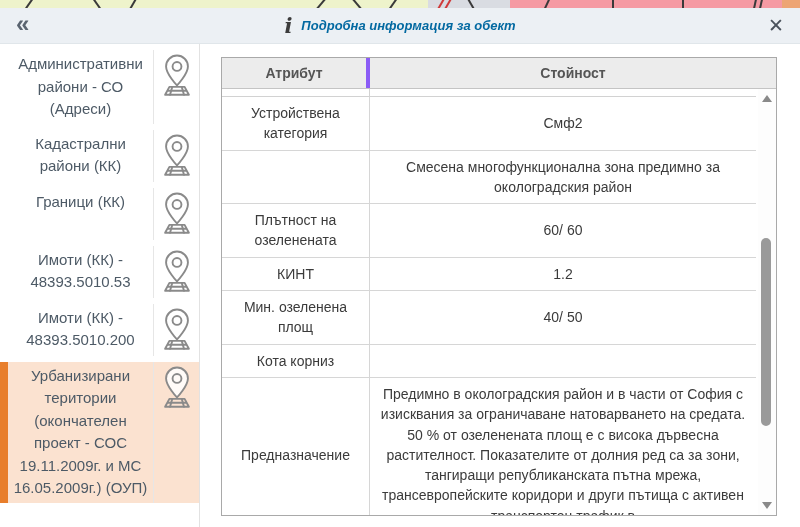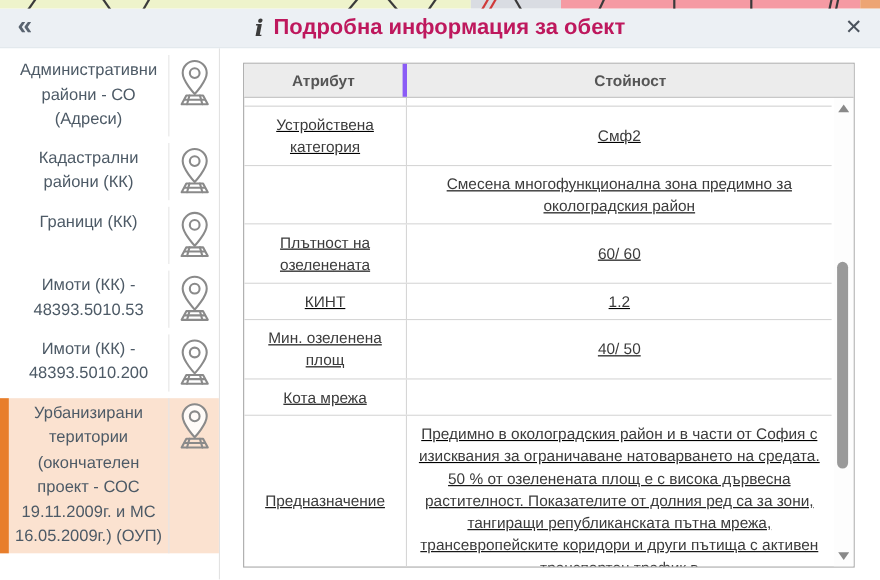--- a/index.html
+++ b/index.html
@@ -19,21 +19,21 @@
   .slash.r{background:#d03a3a;}
   
   .panel-header{
     position:absolute;left:0;top:8px;width:800px;height:36px;
     background:#ecf0f4;border-bottom:1px solid #e0e6ea;
     display:flex;align-items:center;box-sizing:border-box;padding:0 16px;
   }
   .collapse{font-size:24px;color:#5a6470;font-weight:bold;line-height:1;cursor:pointer;margin-top:-3px;}
   .title-wrap{position:absolute;left:0;right:0;display:flex;justify-content:center;align-items:center;gap:9px;pointer-events:none;}
   .info-i{font-family:"DejaVu Serif","Liberation Serif",serif;font-style:italic;font-weight:bold;font-size:21px;color:#3c3c3c;line-height:1;}
-  .p-title{font-size:20px;color:#be185d;font-weight:bold;}
+  .p-title{font-size:13px;color:#0369a1;font-weight:bold;font-style:italic;}
   .close{margin-left:auto;font-size:19px;color:#4a525c;font-weight:bold;cursor:pointer;line-height:1;}
   
   .panel-body{position:absolute;left:0;top:44px;width:800px;height:483px;background:#fff;display:flex;}
   
   .sidebar{width:200px;box-sizing:border-box;border-right:1px solid #e2e2e2;padding-top:6px;}
   .side-item{position:relative;display:flex;align-items:flex-start;margin-bottom:6px;min-height:52px;cursor:pointer;}
   .side-item .selbar{display:none;}
   .side-item.selected{background:#fbe2d0;}
   .side-item.selected .selbar{display:block;position:absolute;left:0;top:0;bottom:0;width:8px;background:#e87e2b;}
   .side-label{
@@ -44,21 +44,21 @@
     width:46px;box-sizing:border-box;border-left:1px solid #e6e6e6;
     display:flex;justify-content:center;padding-top:3px;align-self:stretch;
   }
   .side-icon svg{display:block;}
   
   .content{flex:1;padding:13px 22px 0 21px;box-sizing:border-box;}
   .attr-table{border:1px solid #a9a9a9;width:556px;box-sizing:border-box;background:#fff;}
   .t-head{display:grid;grid-template-columns:148px 1fr;background:#ececec;border-bottom:1px solid #c4c4c4;}
   .th{font-size:14px;font-weight:bold;color:#555;text-align:center;padding:7px 4px;}
   .th-attr{border-right:4px solid #8b5cf6;}
-  .t-body{position:relative;height:426px;overflow:hidden;box-sizing:border-box;padding-right:20px;text-decoration:underline;}
+  .t-body{position:relative;height:426px;overflow:hidden;box-sizing:border-box;padding-right:20px;}
   .sliver-row{display:grid;grid-template-columns:148px 1fr;height:7px;border-bottom:1px solid #d2d2d2;}
   .sliver-row .c1{border-right:1px solid #d2d2d2;}
   .t-row{display:grid;grid-template-columns:148px 1fr;border-bottom:1px solid #d6d6d6;}
   .t-row:last-child{border-bottom:none;}
   .td{font-size:14px;color:#3b3b3b;line-height:1.45;display:flex;align-items:center;justify-content:center;text-align:center;padding:6px 8px;box-sizing:border-box;}
   .td-attr{border-right:1px solid #d6d6d6;}
   .td-val{min-height:20px;}
   
   .scrollbar{position:absolute;right:0;top:0;bottom:0;width:18px;background:#fdfdfd;}
   .sb-arrow{position:absolute;left:4px;width:0;height:0;cursor:pointer;}
@@ -222,21 +222,21 @@
                 <div class="td td-attr">КИНТ</div>
                 <div class="td td-val">1.2</div>
               </div>
 
               <div class="t-row">
                 <div class="td td-attr">Мин. озеленена площ</div>
                 <div class="td td-val">40/ 50</div>
               </div>
 
               <div class="t-row">
-                <div class="td td-attr">Кота мрежа</div>
+                <div class="td td-attr">Кота корниз</div>
                 <div class="td td-val"></div>
               </div>
 
               <div class="t-row">
                 <div class="td td-attr">Предназначение</div>
                 <div class="td td-val">Предимно в околоградския район и в части от София с изисквания за ограничаване натоварването на средата. 50 % от озеленената площ е с висока дървесна растителност. Показателите от долния ред са за зони, тангиращи републиканската пътна мрежа, трансевропейските коридори и други пътища с активен транспортен трафик в</div>
               </div>
             </div>
           <div class="scrollbar">
             <div class="sb-arrow up"></div>

